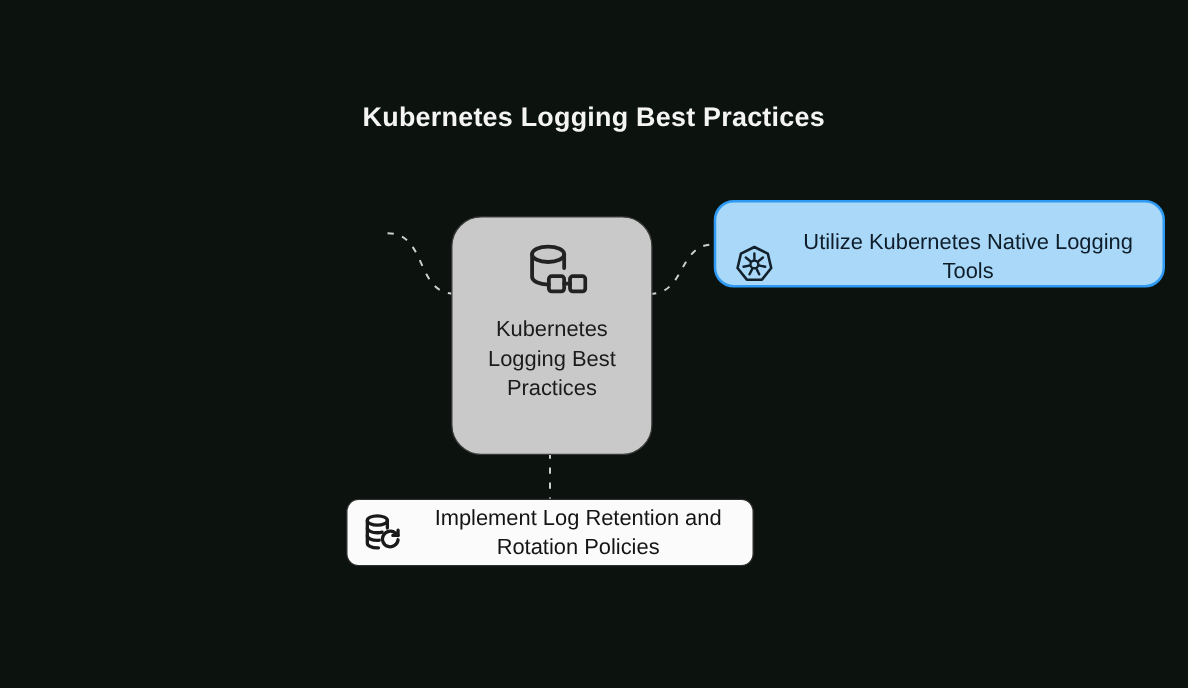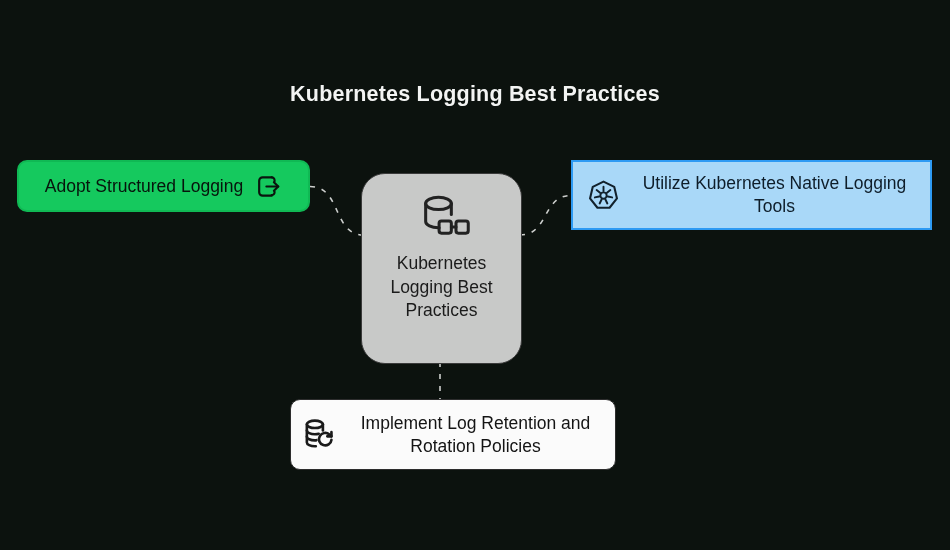--- a/index.html
+++ b/index.html
@@ -71,47 +71,47 @@
     line-height: 23.5px;
     color: #1b1b1b;
   }
   .node-center .icon svg { display: block; color: #222; }
 
   
   .node-native {
     left: 571px; top: 160px; width: 361px; height: 70px;
     background: #a9d8f8;
     border: 2px solid #2e9af3;
-    border-radius: 0;
+    border-radius: 16px;
     justify-content: flex-start;
     padding: 0 12px 0 14px;
     gap: 11px;
     color: #0e1d29;
+    align-items: flex-end;
   }
   .node-native .node-label {
     flex: 1;
     text-align: center;
     font-size: 17.5px;
     font-weight: 500;
     line-height: 23px;
     color: #0e1d29;
   }
   .node-native .icon svg { display: block; color: #12212c; }
 
   
   .node-retention {
-    left: 277px; top: 399px; width: 326px; height: 71px;
+    left: 277px; top: 399px; width: 326px; height: 54px;
     background: #fbfbfb;
     border: 1.5px solid #2d2d2d;
     border-radius: 10px;
     justify-content: flex-start;
     padding: 0 10px 0 10px;
     gap: 8px;
     color: #141414;
-    margin-left: 13px;
   }
   .node-retention .node-label {
     flex: 1;
     text-align: center;
     font-size: 17.5px;
     font-weight: 500;
     line-height: 23px;
     color: #141414;
   }
   .node-retention .icon svg { display: block; color: #1a1a1a; }
@@ -140,32 +140,20 @@
 <div class="canvas">
 
   <svg id="connector-layer" width="950" height="550" viewBox="0 0 950 550">
     <path class="connector" d="M 310 186.5 C 342 186.5 332 235 364 235"></path>
     <path class="connector" d="M 520 235 C 549 235 542 195.5 571 195.5"></path>
     <path class="connector" d="M 440 362 L 440 399"></path>
   </svg>
 
   <div class="diagram-title">Kubernetes Logging Best Practices</div>
 
-  <div class="node node-structured">
-    <span class="node-label">Adopt Structured Logging</span>
-    <span class="icon">
-      <svg width="28" height="27" viewBox="0 0 26 24" fill="none" stroke="currentColor" stroke-width="2" stroke-linecap="round" stroke-linejoin="round">
-        <path d="M16.5 3.5 H8 a3.2 3.2 0 0 0 -3.2 3.2 v10.6 a3.2 3.2 0 0 0 3.2 3.2 h8.5"></path>
-        <path d="M16.5 3.5 a2.6 2.6 0 0 1 2.6 2.6 v1"></path>
-        <path d="M19.1 16.9 v0.4 a2.6 2.6 0 0 1 -2.6 2.6"></path>
-        <path d="M11.5 12 h11"></path>
-        <path d="M18.5 8 l4 4 -4 4"></path>
-      </svg>
-    </span>
-  </div>
 
   <div class="node node-center">
     <span class="icon">
       <svg width="56" height="54" viewBox="0 0 48 46" fill="none" stroke="currentColor" stroke-width="2.6" stroke-linecap="round" stroke-linejoin="round">
         <ellipse cx="21" cy="10.5" rx="11" ry="5.3"></ellipse>
         <path d="M10 10.5 v15.5 c0 2.9 4.8 5.3 11 5.3 h0.5"></path>
         <path d="M32 10.5 v9.5"></path>
         <rect x="21.5" y="25.5" width="10.5" height="10.5" rx="2"></rect>
         <rect x="36" y="25.5" width="10.5" height="10.5" rx="2"></rect>
         <path d="M32 30.7 h4"></path>

